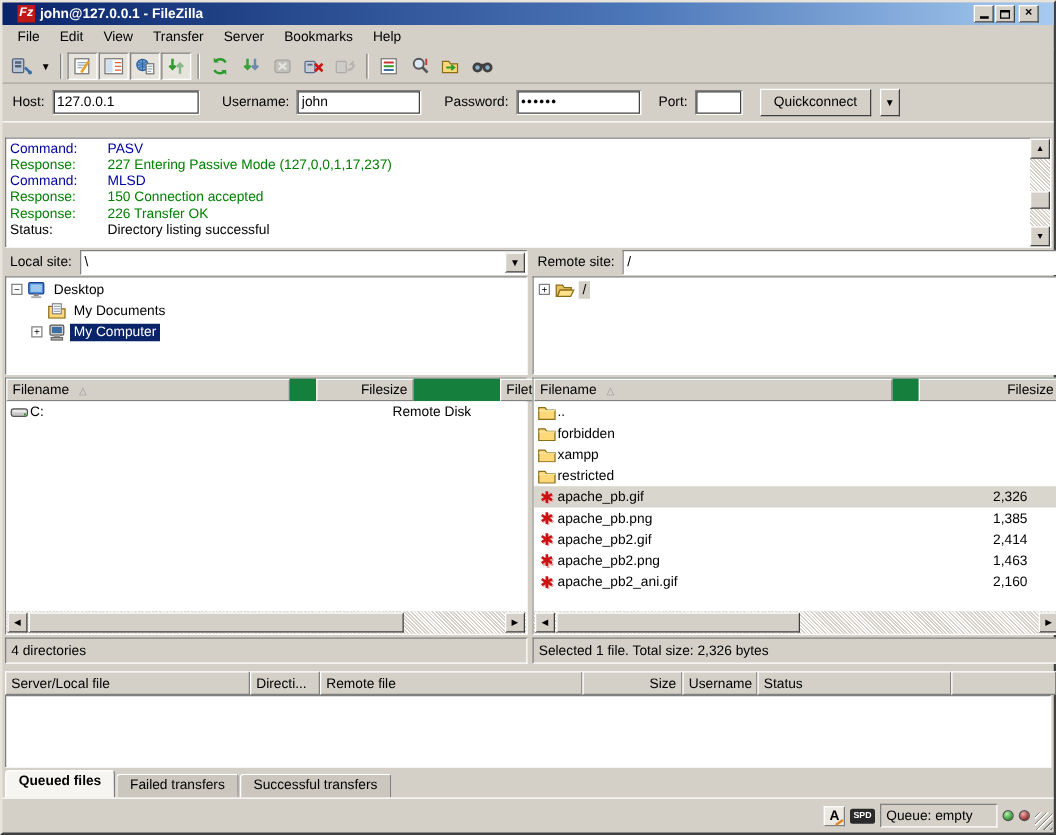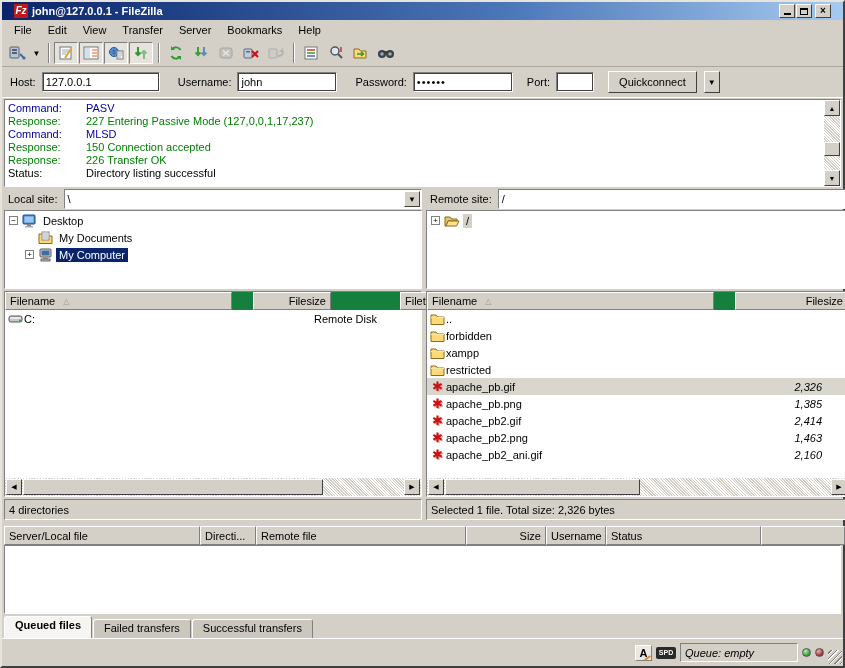--- a/index.html
+++ b/index.html
@@ -31,21 +31,21 @@
 
   
   .qcbar { height:31px; display:flex; align-items:center; gap:6px; padding-left:8px; flex:0 0 31px; border-bottom:1px solid #fff; }
   .qc-label { white-space:nowrap; }
   input.field { height:20px; border:1px solid; border-color:#808080 #fff #fff #808080; outline:1px solid #404040; outline-offset:-2px; background:#fff; font-family:"Liberation Sans",sans-serif; font-size:11px; padding:0 3px; }
   .host-f { width:118px; } .user-f { width:100px; } .pass-f { width:100px; letter-spacing:1px; } .port-f { width:38px; }
   .qc-btn { height:22px; padding:0 10px; background:#d4d0c8; border:1px solid; border-color:#fff #404040 #404040 #fff; font-size:11px; }
   .qc-drop { width:16px; height:22px; background:#d4d0c8; border:1px solid; border-color:#fff #404040 #404040 #fff; display:flex; align-items:center; justify-content:center; font-size:8px; margin-left:1px; }
 
   
-  .log-wrap { height:88px; flex:0 0 88px; margin:1px 2px 2px 2px; position:relative; border:1px solid; border-color:#808080 #fff #fff #808080; background:#fff; }
+  .log-wrap { height:88px; flex:0 0 88px; margin:12px 2px 2px 2px; position:relative; border:1px solid; border-color:#808080 #fff #fff #808080; background:#fff; }
   .log-rows { position:absolute; inset:1px 17px 1px 1px; overflow:hidden; padding:1px 0 0 2px; }
   .log-row { display:flex; height:13px; line-height:13px; white-space:nowrap; }
   .log-label { width:78px; flex:0 0 78px; }
   .c-command { color:#00009f; } .c-response { color:#008000; } .c-status { color:#000; }
 
   
   .vscroll { position:absolute; top:0; right:0; width:16px; bottom:0; background:#d4d0c8; background-image:repeating-linear-gradient(45deg,#fff 0 1px,transparent 1px 2px); }
   .sb-btn { position:absolute; left:0; width:16px; height:16px; background:#d4d0c8; border:1px solid; border-color:#fff #404040 #404040 #fff; font-size:7px; display:flex; align-items:center; justify-content:center; color:#000; }
   .sb-thumb { position:absolute; left:0; width:16px; background:#d4d0c8; border:1px solid; border-color:#fff #404040 #404040 #fff; }
   .hscroll { position:relative; height:18px; flex:0 0 18px; background:#d4d0c8; background-image:repeating-linear-gradient(45deg,#fff 0 1px,transparent 1px 2px); }
@@ -72,40 +72,40 @@
 
   .list-area { display:flex; flex-direction:column; border:1px solid; border-color:#808080 #fff #fff #808080; background:#fff; position:relative; }
   .col-hdr { height:18px; flex:0 0 18px; display:flex; background:#15803d;gap:21px; }
   .col-cell { border:1px solid; border-color:#fff #808080 #808080 #fff; padding:1px 4px; display:flex; align-items:center; overflow:hidden; white-space:nowrap; background:#d4d0c8; }
   .col-cell.right { justify-content:flex-end; }
   .sort-asc { color:#999; font-size:8px; margin-left:8px; }
   .list-body { flex:1; overflow:hidden; background:#fff; position:relative; }
   .file-row { height:17px; display:flex; align-items:center; white-space:nowrap; }
   .file-row.selected { background:#d9d6ce; }
   .fr-name { display:flex; align-items:center; padding-left:2px; overflow:hidden; }
-  .fr-size { text-align:right; padding-right:5px;font-style:italic; }
+  .fr-size { text-align:right; padding-right:5px; }
   .fr-ic { width:17px; flex:0 0 17px; display:flex; justify-content:center; }
   .apache-ic { color:#cc1111; font-size:13px; line-height:13px; text-shadow:1px 1px 0 #e8a0a0; }
 
   .pane-status { height:21px; flex:0 0 21px; margin-top:2px; border:1px solid; border-color:#808080 #fff #fff #808080; background:#d4d0c8; display:flex; align-items:center; padding-left:4px; }
 
   
   .splitter { height:6px; flex:0 0 6px; }
   .queue-hdr { height:19px; flex:0 0 19px; display:flex; margin:0 2px; }
   .queue-body { flex:1; margin:0 2px; border:1px solid; border-color:#808080 #fff #fff #808080; background:#fff; }
   .tabs-row { height:24px; flex:0 0 24px; display:flex; align-items:flex-end; padding-left:2px; gap:1px; }
   .tab { height:19px; padding:2px 10px 16px 10px; background:#cbc7bf; border:1px solid; border-color:#fff #808080 #808080 #fff; border-bottom:none; border-radius:3px 3px 0 0; white-space:nowrap; }
   .tab.active { height:22px; background:#f6f5f2; font-weight:bold; }
 
   
   .statusbar { height:28px; flex:0 0 28px; border-top:1px solid #fff; display:flex; align-items:center; justify-content:flex-end; padding:2px 1px 2px 4px; gap:4px; }
   .ascii-ic { width:17px; height:16px; border:1px solid; border-color:#fff #808080 #808080 #fff; background:#ece9e2; font-weight:bold; font-size:11px; display:flex; align-items:center; justify-content:center; position:relative; }
   .ascii-ic i { position:absolute; right:0; bottom:1px; width:7px; height:2px; background:#e08820; transform:rotate(-35deg); }
   .spd-ic { min-width:20px; height:12px; background:#2a2a2a; border-radius:2px; color:#fff; font-size:7px; font-weight:bold; display:flex; align-items:center; justify-content:center; padding:0 2px; }
-  .queue-status { width:118px; height:19px; border:1px solid; border-color:#808080 #fff #fff #808080; background:#d4d0c8; display:flex; align-items:center; padding-left:4px;font-style:italic; }
+  .queue-status { width:94px; height:19px; border:1px solid; border-color:#808080 #fff #fff #808080; background:#d4d0c8; display:flex; align-items:center; padding-left:4px; }
   .led { width:9px; height:9px; border-radius:50%; border:1px solid #555; }
   .led.green { background:radial-gradient(circle at 35% 30%,#b8f0b0,#2f9b2f 70%); }
   .led.red { background:radial-gradient(circle at 35% 30%,#f0b0b0,#9b2f2f 70%); }
   .grip { width:14px; height:14px; align-self:flex-end; background:repeating-linear-gradient(135deg,transparent 0 2px,#808080 2px 3px,#fff 3px 4px); }
 </style>
 </head>
 <body>
 
 <div class="window">
 

